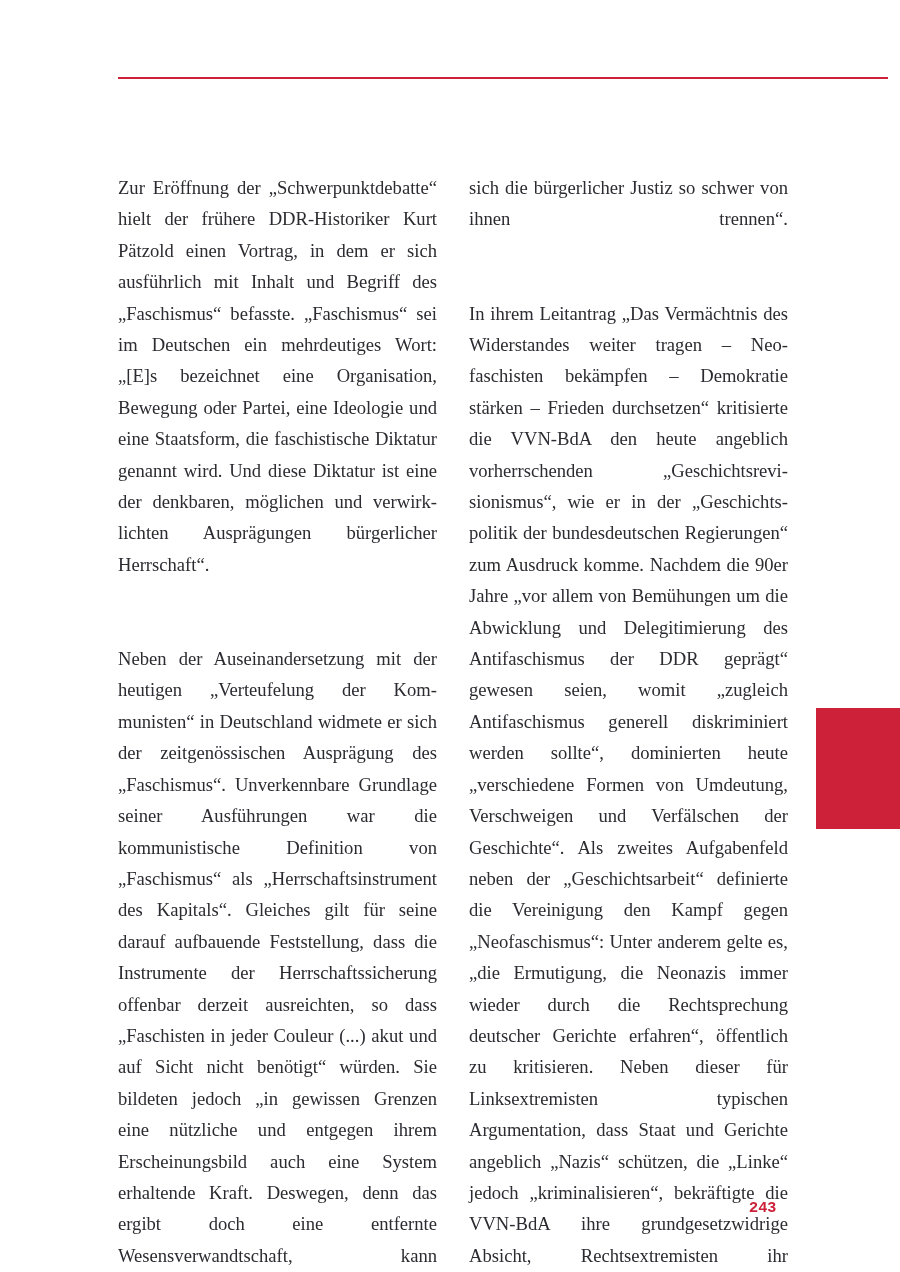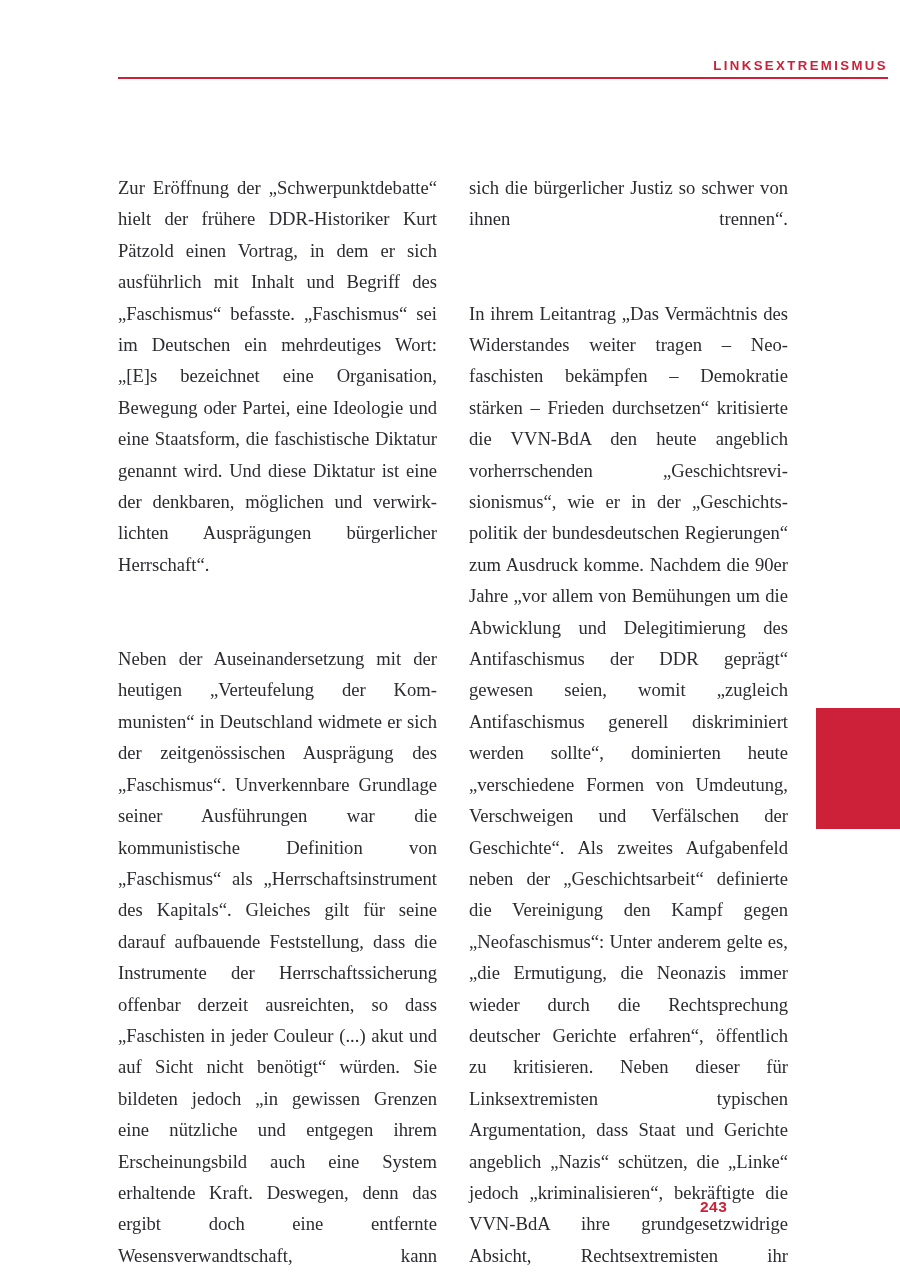--- a/index.html
+++ b/index.html
@@ -96,37 +96,34 @@
     height: 121px;
     background: #cc2139;
   }
 
   
   .folio {
     position: absolute;
     left: 700px;
     top: 1199px;
     width: 126px;
-    text-align: left;
+    text-align: center;
     font-family: "Liberation Sans", "DejaVu Sans", sans-serif;
     font-weight: bold;
     font-size: 15.5px;
     letter-spacing: 0.5px;
     color: #cc2139;
     line-height: 1;
   }
 </style>
 </head>
 <body>
 
 <div class="page">
 
-  <div class="running-head">
-    <span class="running-head-title">LINKSEXTREMISMUS</span>
-  </div>
   <div class="head-rule"></div>
 
   <div class="columns">
 
     <div class="column">
       <p>Zur Eröffnung der „Schwerpunktde­batte“ hielt der frühere DDR-Histori­ker Kurt Pätzold einen Vortrag, in dem er sich ausführlich mit Inhalt und Begriff des „Faschismus“ befasste. „Fa­schismus“ sei im Deutschen ein mehr­deutiges Wort: „[E]s bezeichnet eine Organisation, Bewegung oder Partei, eine Ideologie und eine Staatsform, die faschistische Diktatur genannt wird. Und diese Diktatur ist eine der denkbaren, möglichen und verwirk­lichten Ausprägungen bürgerlicher Herrschaft“.</p>
       <p>Neben der Auseinandersetzung mit der heutigen „Verteufelung der Kom­munisten“ in Deutschland widmete er sich der zeitgenössischen Ausprägung des „Faschismus“. Unverkennbare Grundlage seiner Ausführungen war die kommunistische Definition von „Faschismus“ als „Herrschaftsinstru­ment des Kapitals“. Gleiches gilt für seine darauf aufbauende Feststellung, dass die Instrumente der Herrschafts­sicherung offenbar derzeit ausreichten, so dass „Faschisten in jeder Couleur (...) akut und auf Sicht nicht benötigt“ würden. Sie bildeten jedoch „in gewis­sen Grenzen eine nützliche und ent­gegen ihrem Erscheinungsbild auch eine System erhaltende Kraft. Deswe­gen, denn das ergibt doch eine ent­fernte Wesensverwandtschaft, kann</p>
     </div>
 
     <div class="column">

